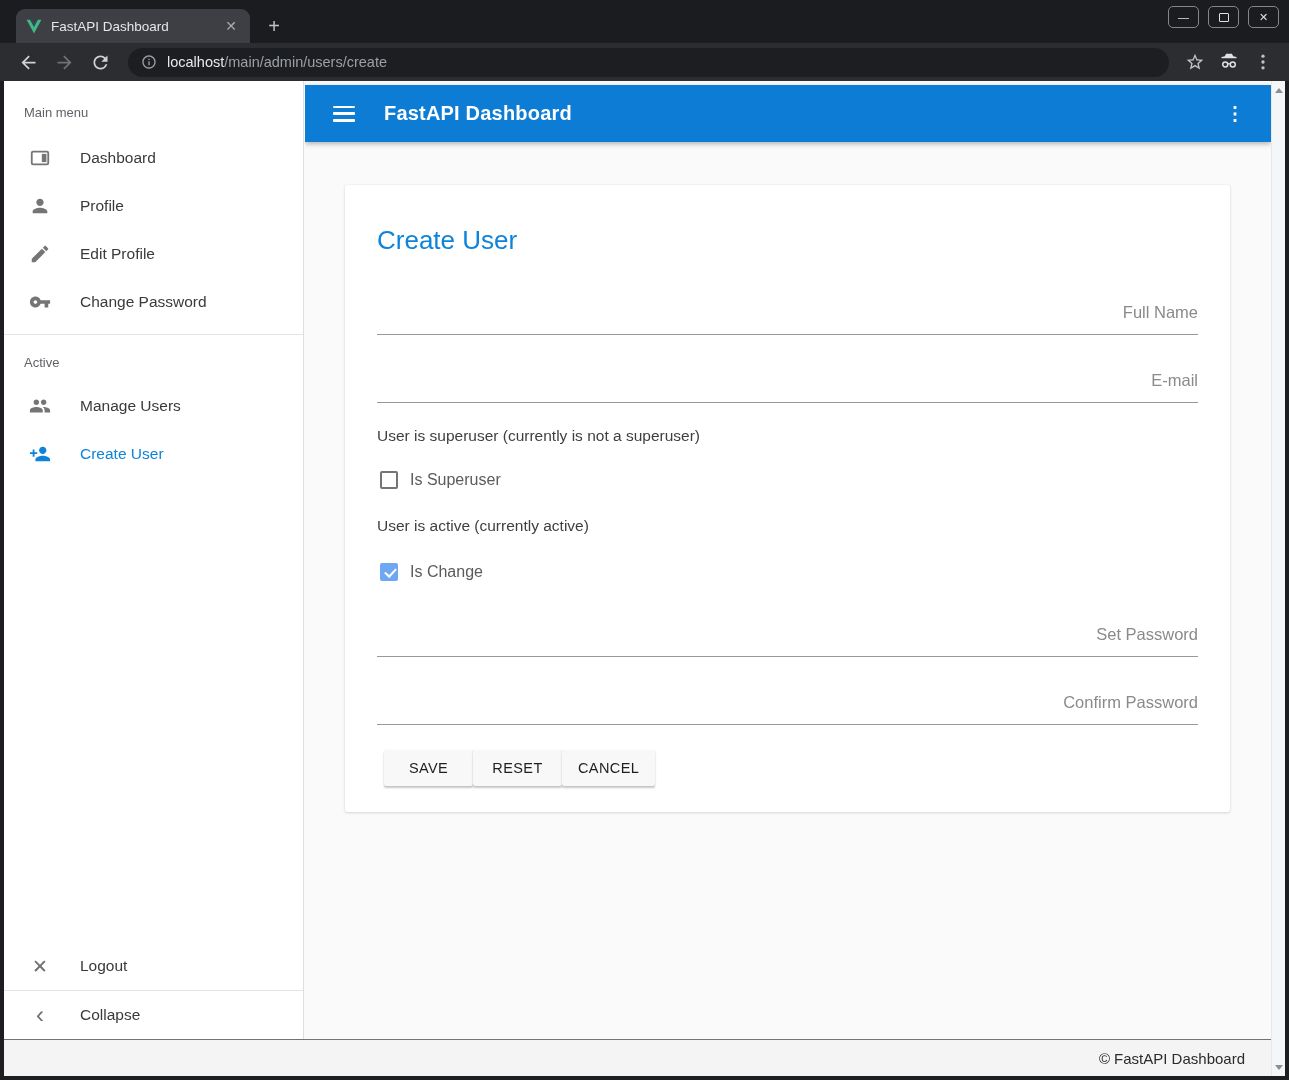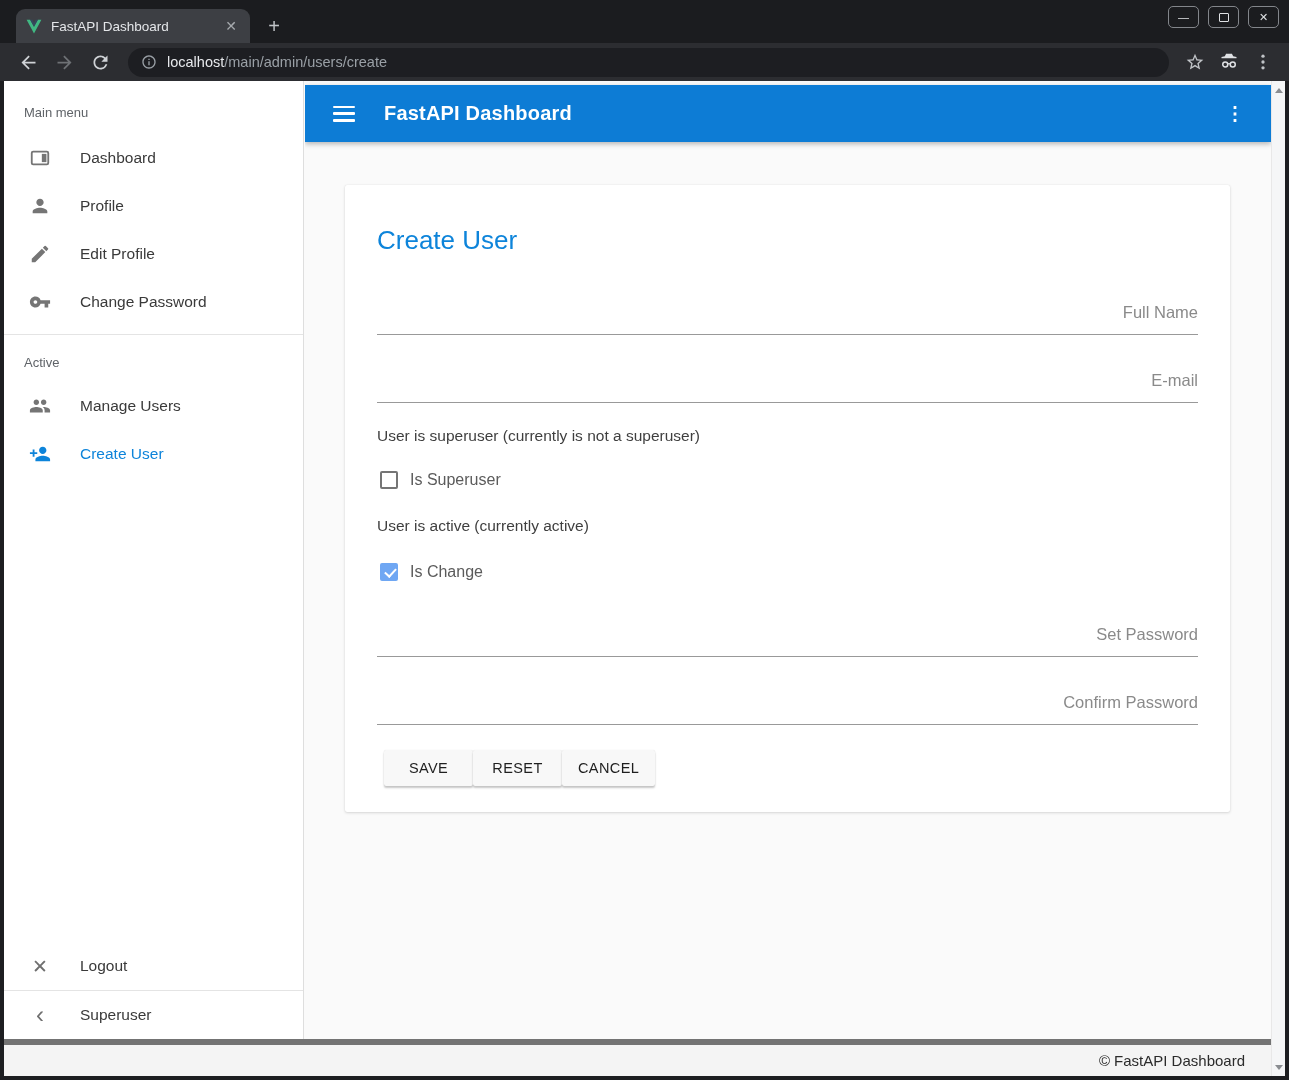--- a/index.html
+++ b/index.html
@@ -35,21 +35,21 @@
   .page { position:absolute; top:81px; left:4px; right:4px; bottom:4px; background:#fafafa; overflow:hidden; }
 
   
   .scrollbar { position:absolute; top:0; right:0; bottom:0; width:14px; background:#f5f6f7; border-left:1px solid #e8e8e8; }
   .sb-arrow { position:absolute; left:0; width:14px; height:14px; display:flex; align-items:center; justify-content:center; }
   .sb-up { top:2px; } .sb-down { bottom:2px; }
   .tri-up { width:0; height:0; border-left:4px solid transparent; border-right:4px solid transparent; border-bottom:5px solid #8a8d91; }
   .tri-down { width:0; height:0; border-left:4px solid transparent; border-right:4px solid transparent; border-top:5px solid #8a8d91; }
 
   
-  .footer { position:absolute; left:0; right:14px; bottom:0; height:37px; background:#f4f4f4; border-top:6px solid #737373;
+  .footer { position:absolute; left:0; right:14px; bottom:0; height:37px; background:#f4f4f4; border-top:1px solid #737373;
             display:flex; align-items:center; justify-content:flex-end; padding-right:26px; font-size:15px; color:#2b2b2b; }
 
   
   .sidebar { position:absolute; left:0; top:0; bottom:37px; width:300px; background:#fff;
              border-right:1px solid #dedede; display:flex; flex-direction:column;justify-content:center; }
   .caption { padding:24px 20px 14px; font-size:13px; color:#5f6368; }
   .caption.second { padding-top:20px; padding-bottom:12px; }
   .nav-item { height:48px; display:flex; align-items:center; padding:0 16px; cursor:pointer; }
   .nav-icon { width:24px; height:24px; margin-left:8px; color:#757575; display:flex; align-items:center; justify-content:center; }
   .nav-icon svg { width:22px; height:22px; }
@@ -220,21 +220,21 @@
       </div>
 
       <div class="sidebar-bottom">
         <div class="nav-item">
           <span class="nav-icon thin-icon">✕</span>
           <span class="nav-label">Logout</span>
         </div>
         <div class="nav-divider" style="margin-top:0"></div>
         <div class="nav-item">
           <span class="nav-icon thin-icon" style="font-size:24px">‹</span>
-          <span class="nav-label">Superuser</span>
+          <span class="nav-label">Collapse</span>
         </div>
       </div>
     </aside>
 
     <main class="main">
       <header class="appbar">
         <span class="hamburger">
             <span></span>
             <span></span>
             <span></span>

